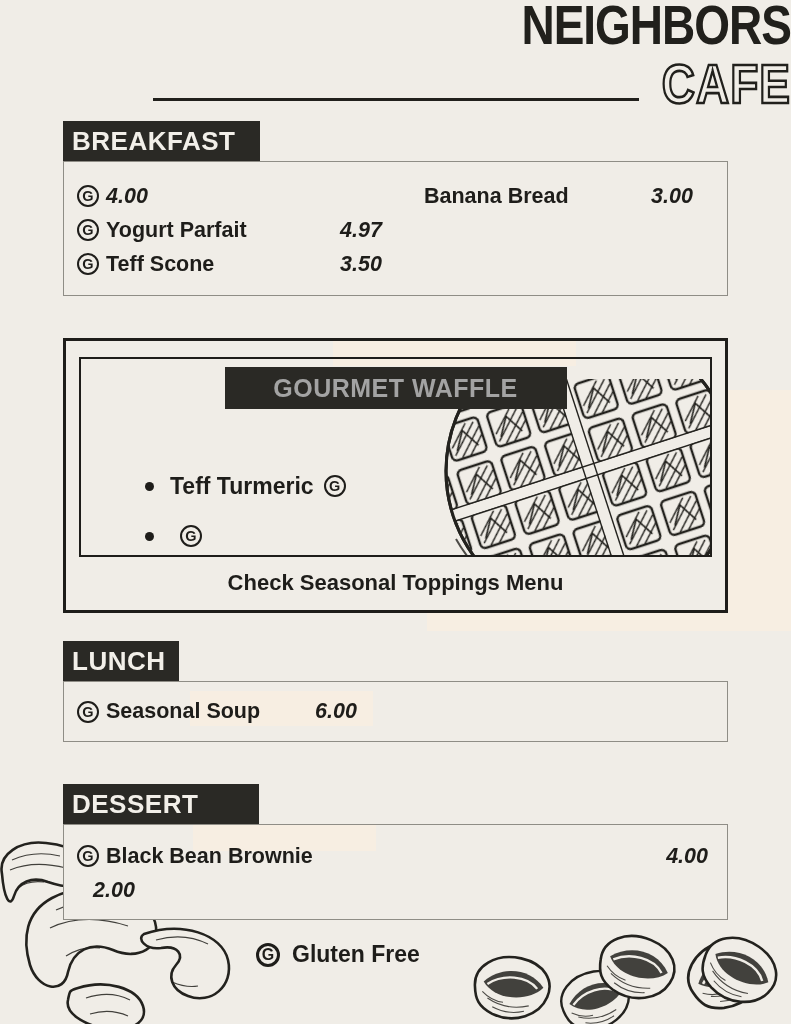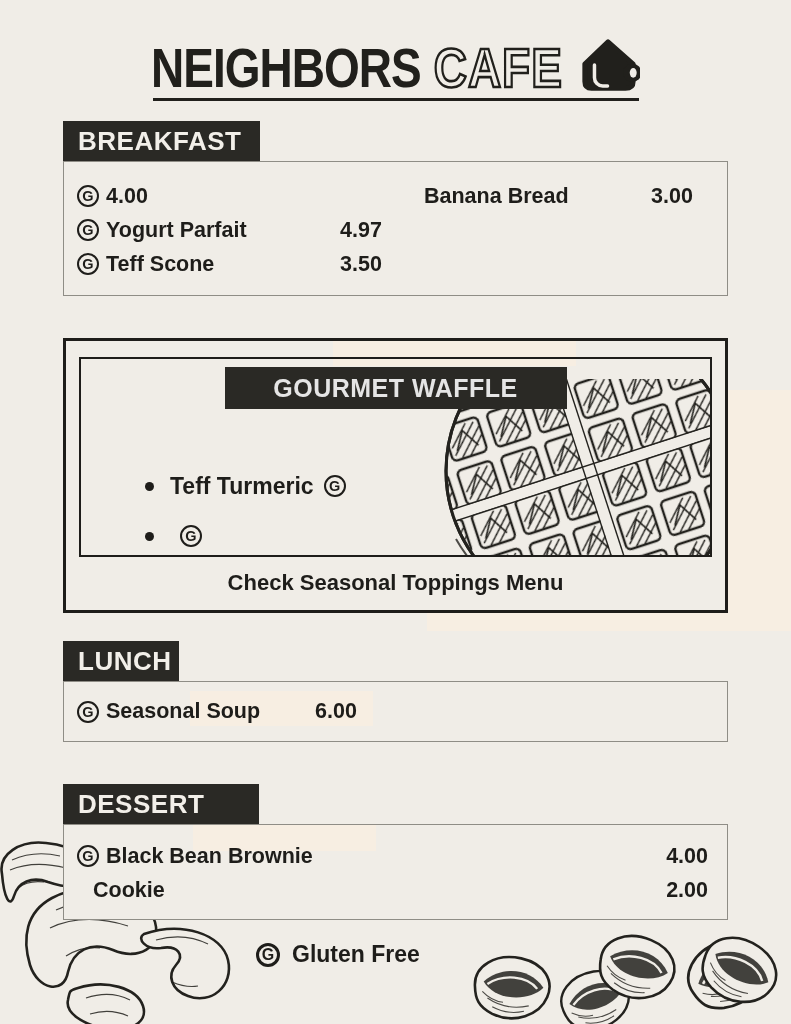--- a/index.html
+++ b/index.html
@@ -9,52 +9,52 @@
     position:relative; width:791px; height:1024px; margin:0 auto;
     background:#f0ede7; overflow:hidden; color:#1e1d1a;
   }
   
   .cream { position:absolute; background:#f7eee2; }
   .cream-a { left:427px; top:390px; width:364px; height:241px; }
 
   
   .header {
     position:absolute; left:0; right:0; top:36px; height:60px;
-    display:flex; justify-content:center; align-items:flex-end; gap:13px;
+    display:flex; justify-content:center; align-items:flex-end; gap:13px;flex-direction:column;
   }
   .brand-solid, .brand-outline {
     font-size:46px; font-weight:700; letter-spacing:-1px; line-height:1;
     transform:scaleY(1.22); transform-origin:bottom; color:#21201c; white-space:nowrap;
   }
   .brand-outline {
     color:transparent; -webkit-text-stroke:2.2px #21201c; letter-spacing:1px;
   }
   .logo-cup { width:62px; height:58px; margin-left:2px; }
   .header-underline {
     position:absolute; left:50%; transform:translateX(-50%);
     top:98px; width:486px; height:3px; background:#21201c;
   }
 
   
   .tab {
     position:absolute; height:40px; background:#2a2925; color:#f2efe9;
-    display:flex; align-items:center; padding-left:15px;
+    display:flex; align-items:center; padding-left:9px;
     font-size:26px; font-weight:700; letter-spacing:0.5px; z-index:3;
   }
   .box {
     position:absolute; border:1px solid #8f8d86; background:#f0ede7; z-index:2;
   }
   .mrow { display:flex; align-items:center; height:34px; font-weight:700; font-size:21.5px; }
   .gf {
     flex:none; width:22px; height:22px; border:2.6px solid #1e1d1a; border-radius:50%;
     display:inline-flex; align-items:center; justify-content:center;
     font-size:14.5px; font-weight:800; color:#1e1d1a; margin-right:7px;
   }
   .iname { white-space:nowrap; }
-  .iprice { white-space:nowrap; }
+  .iprice { white-space:nowrap;font-style:italic; }
 
   
   .tab-breakfast { left:63px; top:121px; width:197px; }
   .box-breakfast { left:63px; top:161px; width:665px; height:135px; padding:17px 0 0 13px; }
   .bk-cols { display:flex; }
   .bk-col1 { width:347px; }
   .bk-col1 .iname { width:234px; }
   .bk-col2 .iname { width:227px; }
 
   
@@ -62,21 +62,21 @@
     position:absolute; left:63px; top:338px; width:665px; height:275px;
     border:3px solid #1e1d1a; background:#f0ede7; z-index:2;
   }
   .cream-d { left:267px; top:0; width:243px; height:25px; }
   .waffle-inner {
     position:absolute; left:13px; top:16px; width:633px; height:200px;
     border:2px solid #1e1d1a; overflow:hidden;
   }
   .badge {
     position:absolute; left:50%; transform:translateX(-50%); top:8px;
-    width:342px; height:42px; background:#2a2925; color:#e5e5e5;
+    width:342px; height:42px; background:#2a2925; color:#a3a3a3;
     display:flex; align-items:center; justify-content:center;
     font-size:25px; font-weight:700; letter-spacing:0.5px; z-index:3;
   }
   .bullets { position:absolute; left:64px; top:78px; z-index:2;margin-top:35px; }
   .brow { display:flex; align-items:center; height:28px; margin-bottom:22px;
           font-size:23px; font-weight:700; }
   .bdot { flex:none; width:9px; height:9px; border-radius:50%; background:#1e1d1a; margin-right:16px; }
   .brow .gf { margin:0 0 0 10px; }
   .waffle-art { position:absolute; right:-2px; bottom:-2px; z-index:1; }
   .waffle-note {
@@ -230,21 +230,20 @@
   </div>
   <div class="box box-dessert">
     <div class="cream cream-c"></div>
     <div class="mrow rowwrap">
       <span class="gf">G</span>
       <span class="iname">Black Bean Brownie</span>
       <span class="iprice">4.00</span>
     </div>
     <div class="mrow rowwrap">
       <span class="indent"></span>
-      <span class="iname">Cookie</span>
       <span class="iprice">2.00</span>
     </div>
   </div>
 
   <div class="legend">
     <span class="gf">G</span>
     <span class="legend-label">Gluten Free</span>
   </div>
 
   <svg class="cashews" width="262" height="190" viewBox="0 0 262 190">

